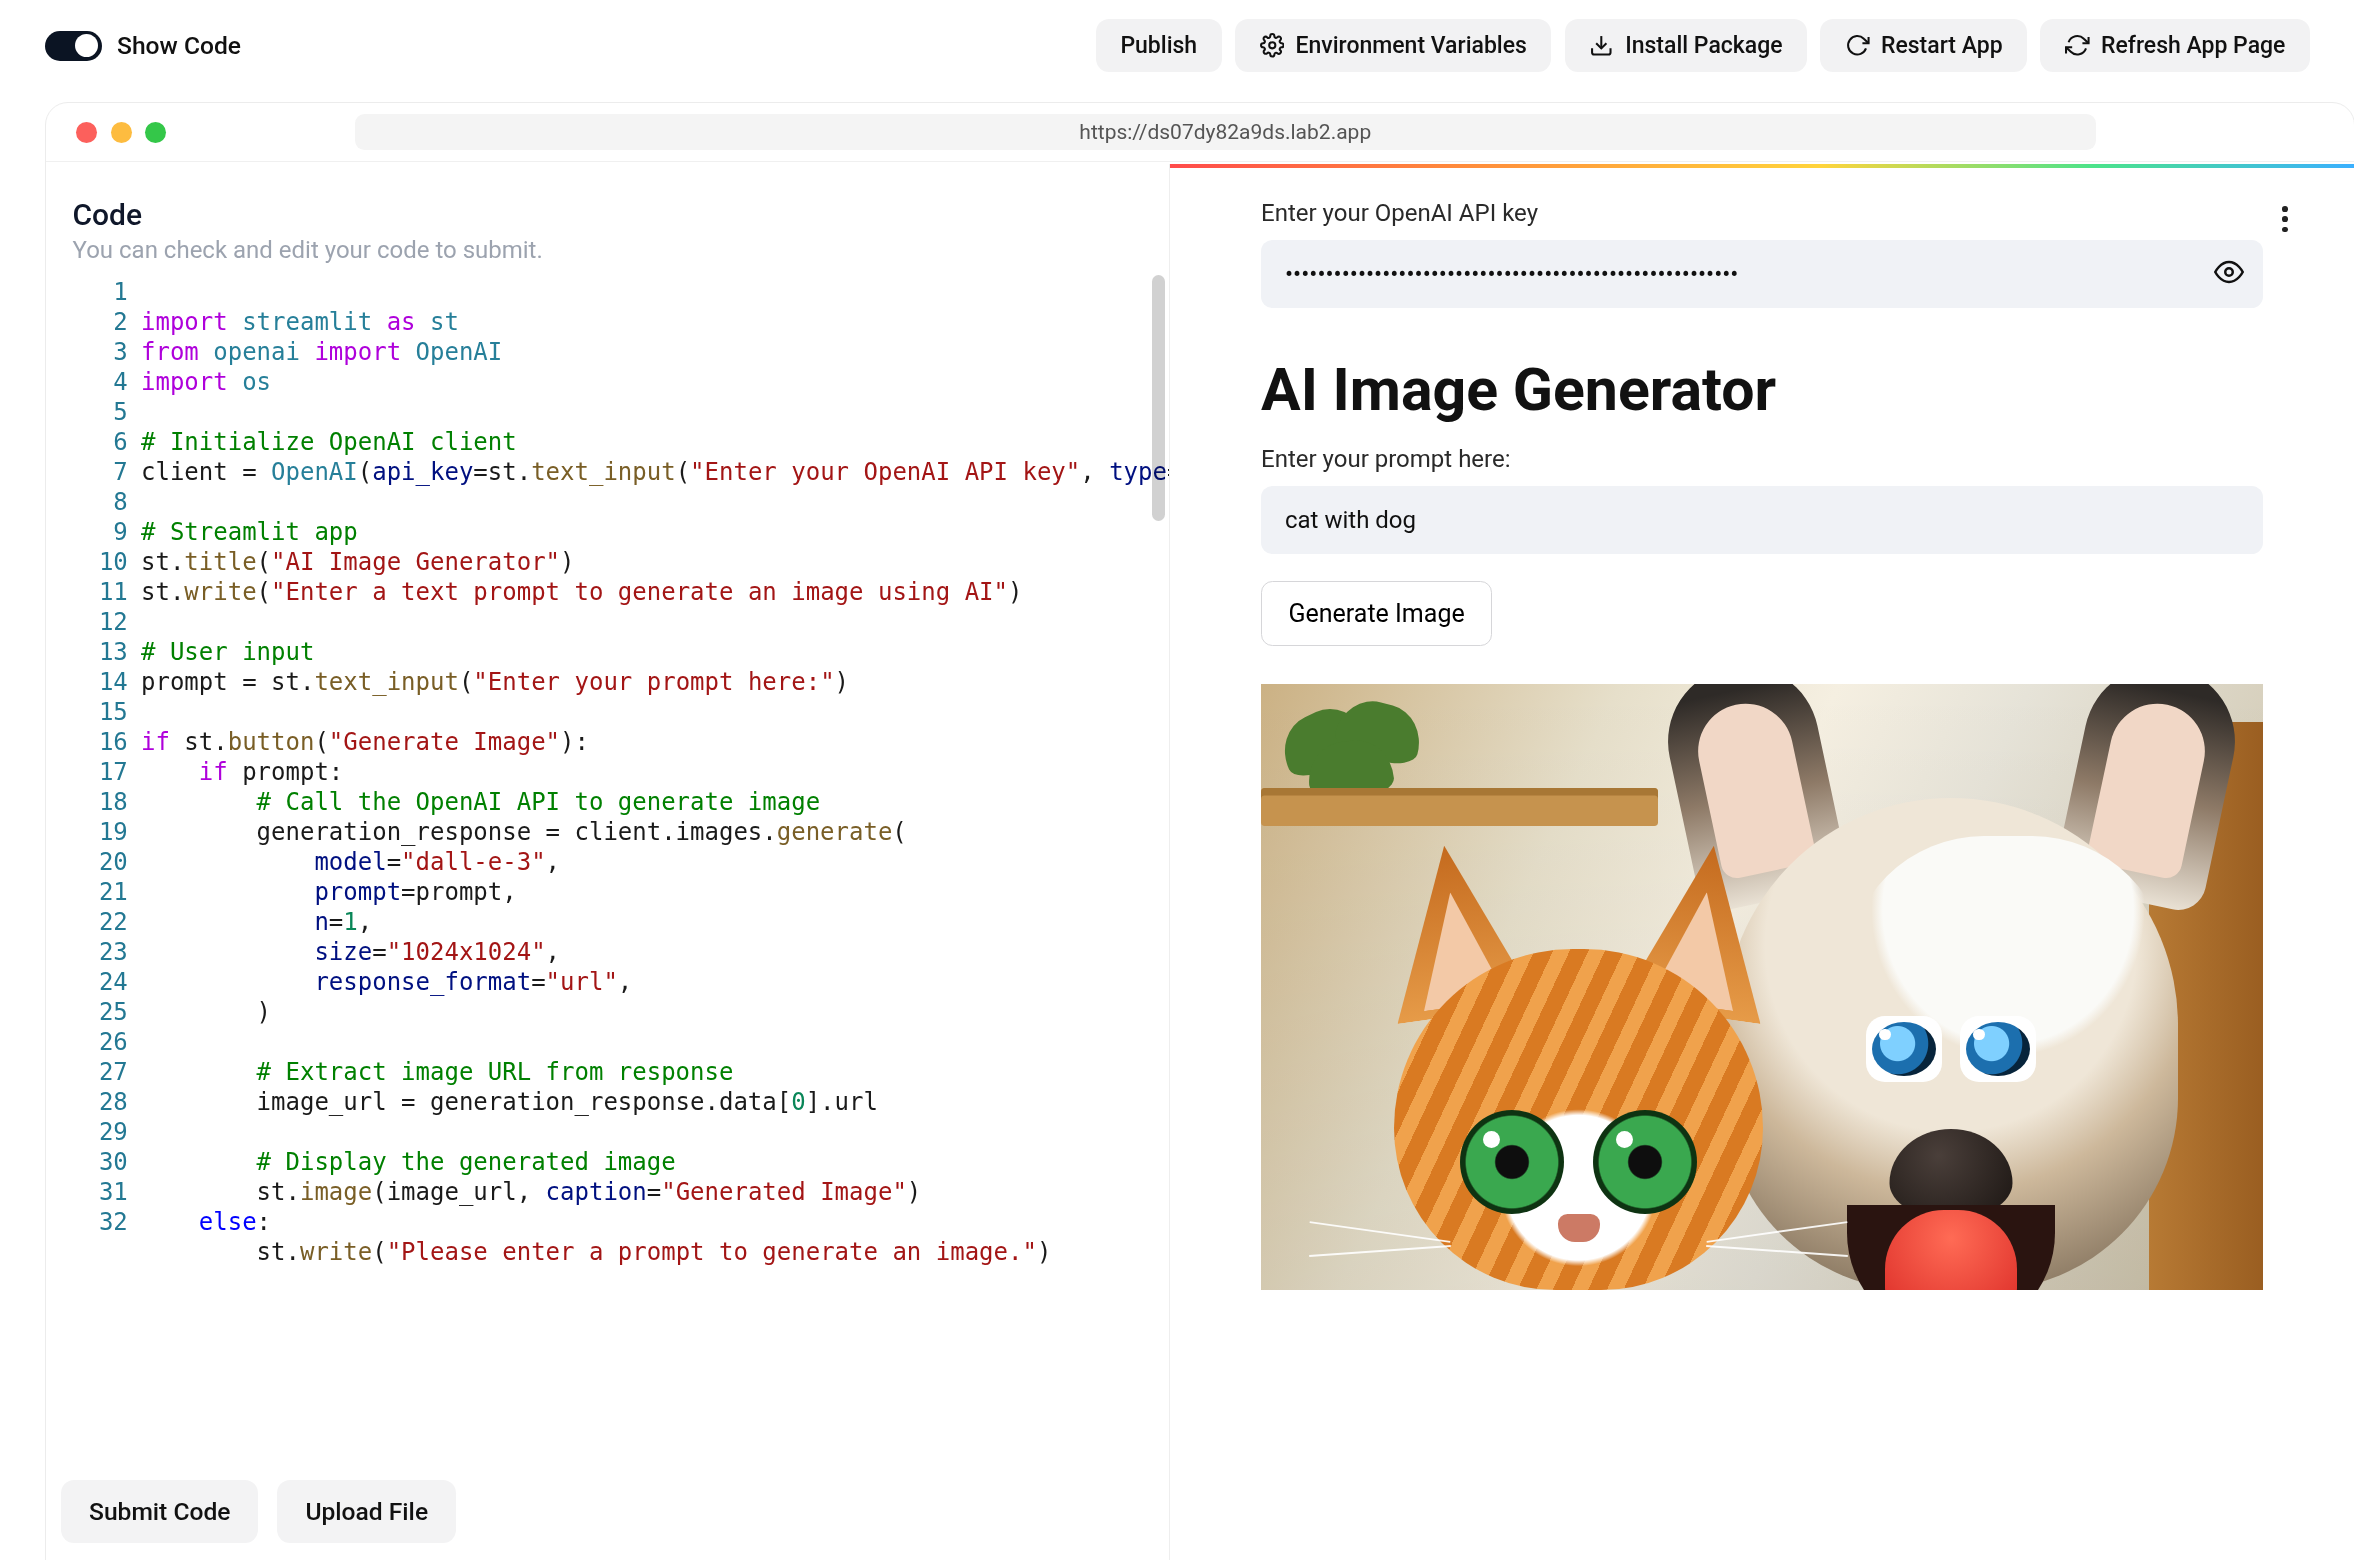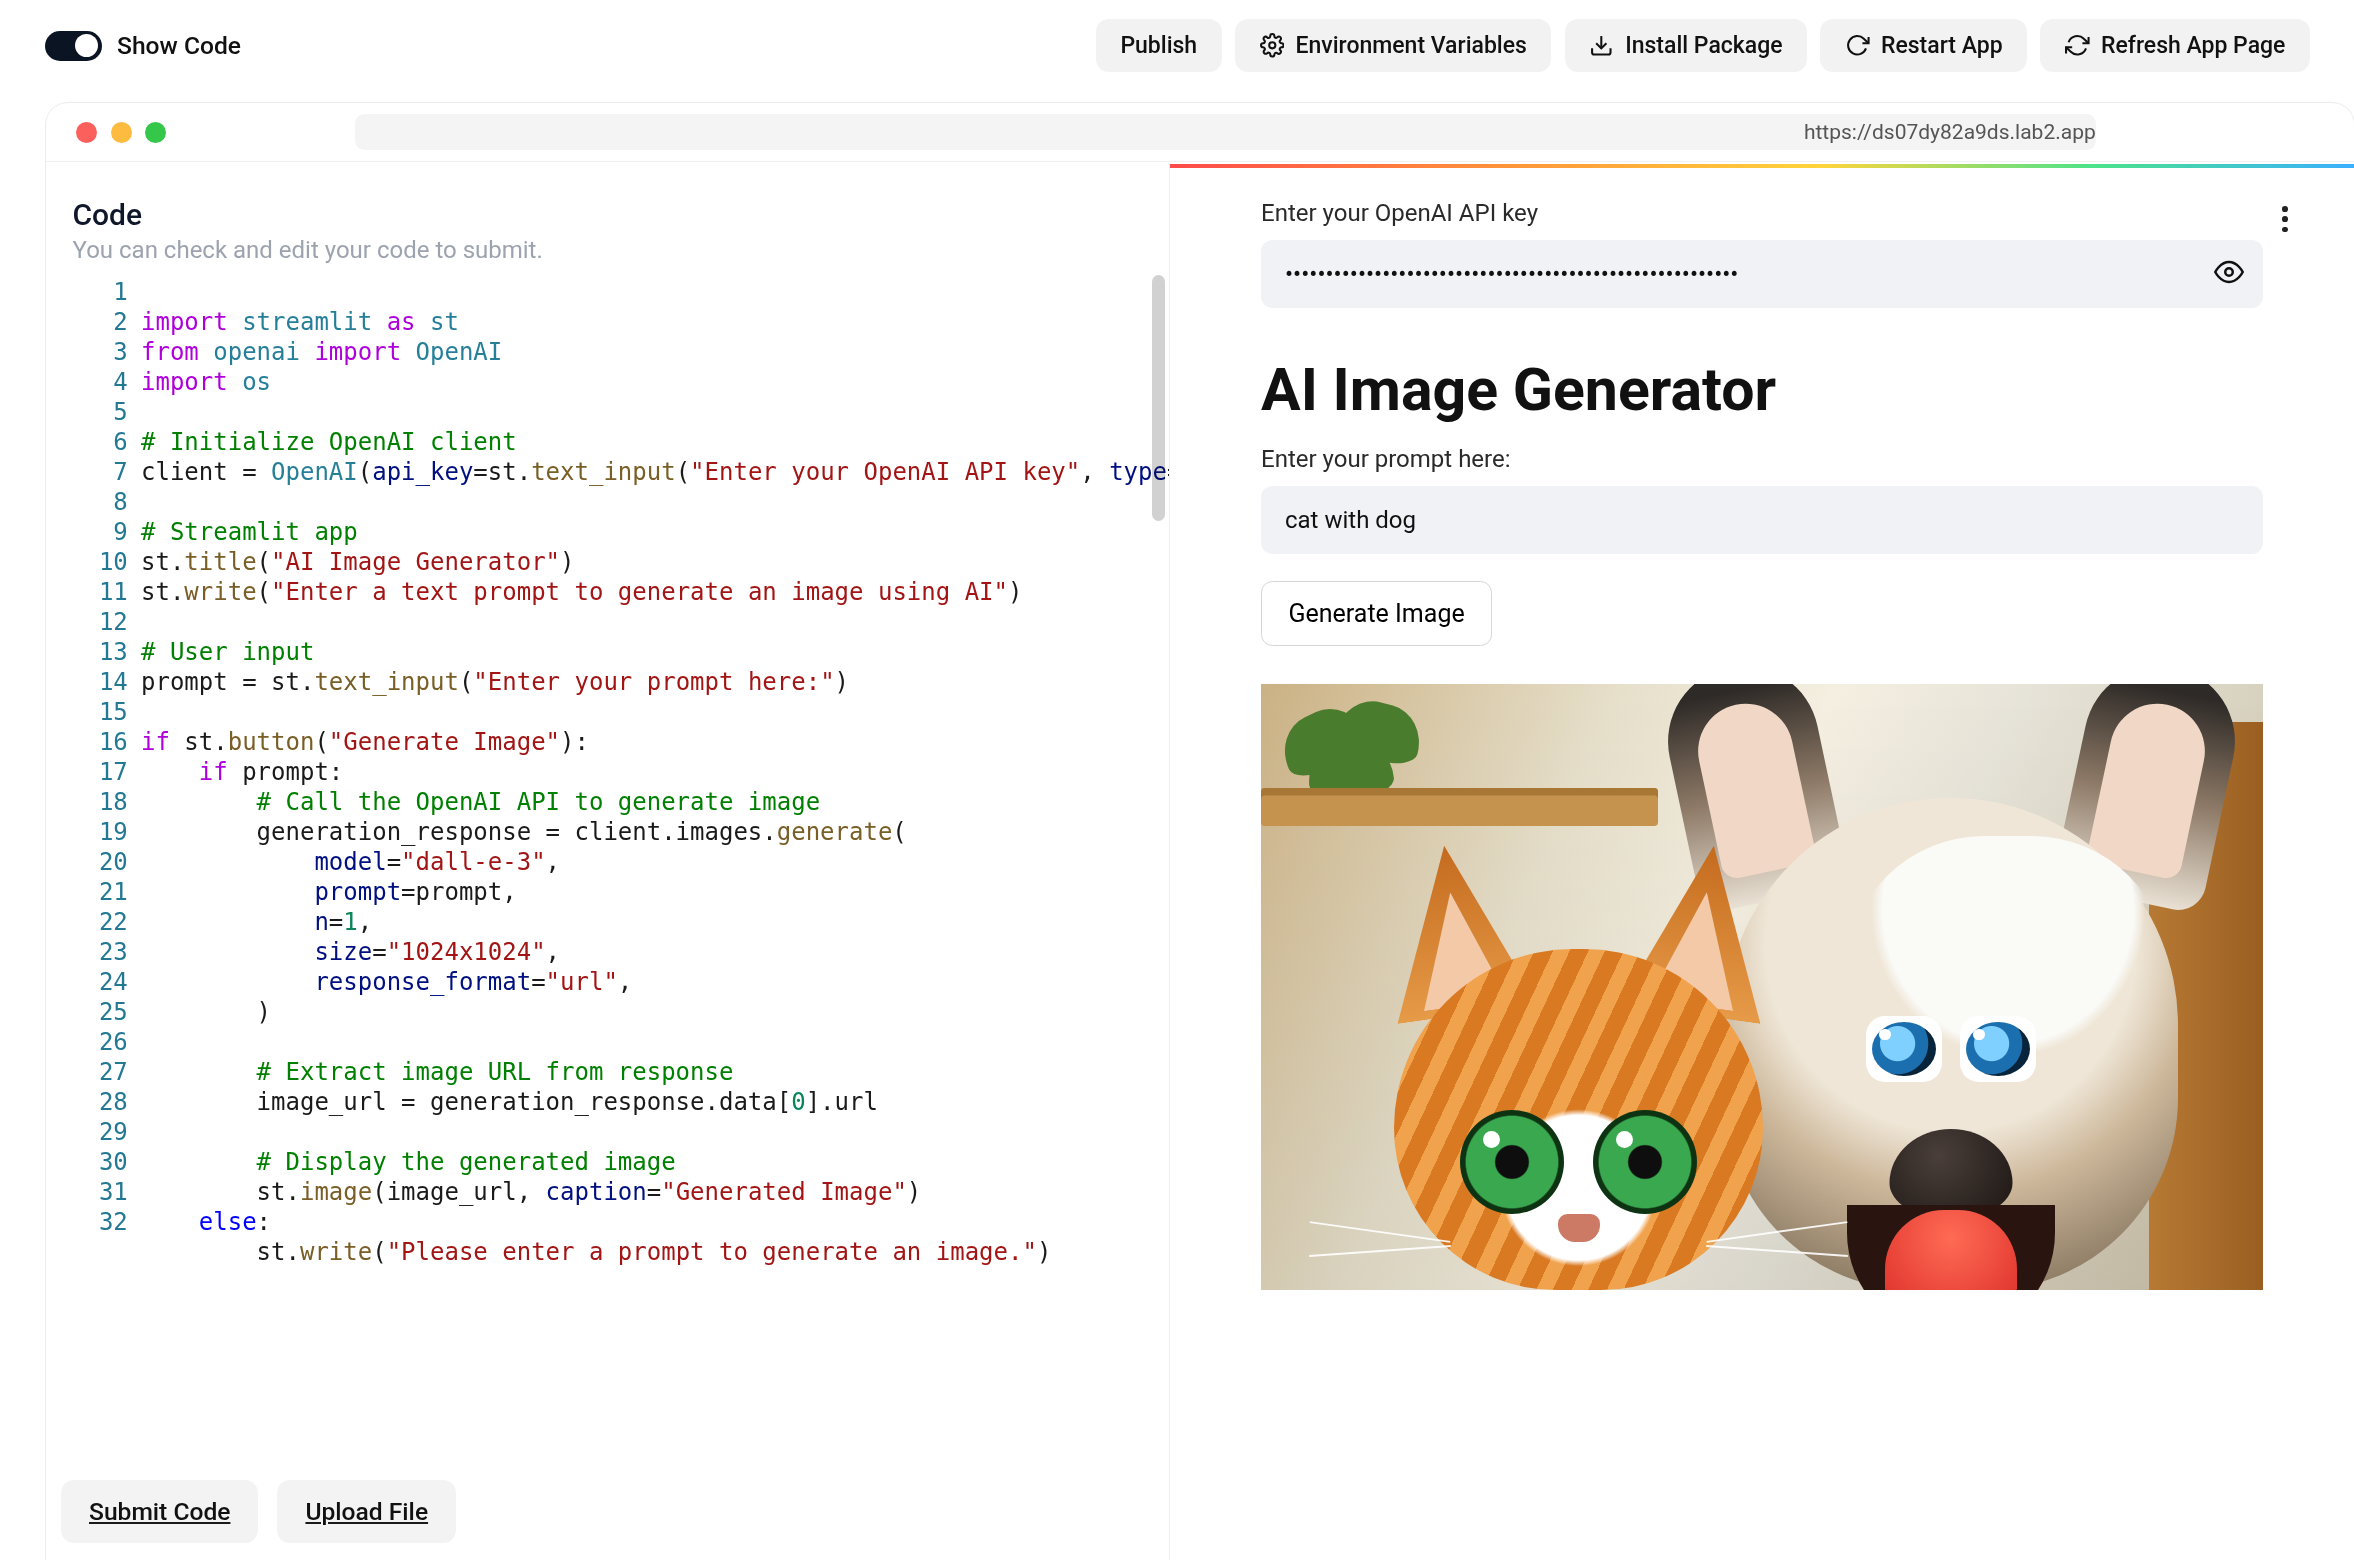--- a/index.html
+++ b/index.html
@@ -15,21 +15,21 @@
     .pill-btn { display:flex; align-items:center; gap:11.4px; padding:13.2px 24.6px; background:#f2f2f3; border:none; border-radius:13.2px; font-size:23px; color:#111; font-weight:500; cursor:pointer; font-family:inherit; }
     .pill-plain { background:#f2f2f3; }
 
     .app-window { position:absolute; left:45px; right:0; top:102px; bottom:0; background:#fff; border:0.9px solid #ececec; border-radius:23px 23px 0 0; overflow:hidden; box-shadow:0 0 0 0 rgba(0,0,0,0.02); }
     .title-bar { display:flex; align-items:center; padding:11.4px 19px; border-bottom:0.9px solid #f0f0f0; }
     .traffic { display:flex; gap:13.2px; margin-right:189px; margin-left:11.4px;}
     .dot { width:21px; height:21px; border-radius:50%; }
     .dot.red { background:#fc605c; }
     .dot.yellow { background:#fdbc40; }
     .dot.green { background:#34c749; }
-    .url-pill { flex:1; max-width:1741px; background:#f4f4f4; border-radius:9.5px; padding:5.7px 0; text-align:right; font-size:21px; color:#555; }
+    .url-pill { flex:1; max-width:1741px; background:#f4f4f4; border-radius:9.5px; padding:5.7px 0; text-align:center; font-size:21px; color:#555; }
 
     .panes { position:absolute; top:61px; left:0; right:0; bottom:0; display:flex; }
     .left-pane { width:1124px; border-right:0.9px solid #eee; position:relative; display:flex; flex-direction:column; }
     .code-header { padding:17px 26.5px 9.5px 26.5px; }
     .code-title { font-size:30px; font-weight:500; color:#0f172a;margin-top:16px; }
     .code-sub { font-size:24px; color:#9ca3af; margin-top:3.8px; }
 
     .editor-area { flex:1; display:flex; position:relative; padding-left:0px; overflow:hidden;}
     .gutter { width:95px; text-align:right; padding-right:13.2px; padding-top:3.8px; font-family: Menlo, Consolas, monospace; font-size:24px; color:#237893; user-select:none; }
     .gutter div { height:30px; line-height:30px; }
@@ -42,21 +42,21 @@
     .cm { color:#008000; }
     .str { color:#a31515; }
     .fn { color:#795e26; }
     .num { color:#098658; }
     .prp { color:#001080; }
     .mag { color:#af00db; }
 
     .vscroll { position:absolute; top:0; right:0; bottom:0; width:21px;}
     .vscroll::after { content:""; position:absolute; left:3.8px; top:1.9px; width:13.2px; height:246px; background:rgba(0,0,0,0.18); border-radius:7.6px; }
 
-    .bottom-actions { position:absolute; left:15px; bottom:17px; display:flex; gap:19px;text-decoration:underline; }
+    .bottom-actions { position:absolute; left:15px; bottom:17px; display:flex; gap:19px; }
     .bottom-actions .pill-btn { background:#f3f3f4; padding:17px 28px; font-size:24.6px; border-radius:13.2px; }
 
     .right-pane { flex:1; position:relative; }
     .rainbow { position:absolute; top:0; left:0; right:0; height:3.8px; background:linear-gradient(90deg,#ff4b4b 0%, #ff8c3b 25%, #ffd43b 55%, #4be38a 78%, #3bb0ff 100%); }
     .r-inner { padding: 35px 91px 0 91px; }
     .kebab { position:absolute; top:42px; right:66px; display:flex; flex-direction:column; gap:4.7px; cursor:pointer;}
     .kebab span { width:5.7px; height:5.7px; border-radius:50%; background:#222; display:block; }
 
     .field-label { font-size:24px; color:#2a2a2a; margin-bottom:13.2px; }
     .input-wrap { position:relative; margin-bottom:47px; }

